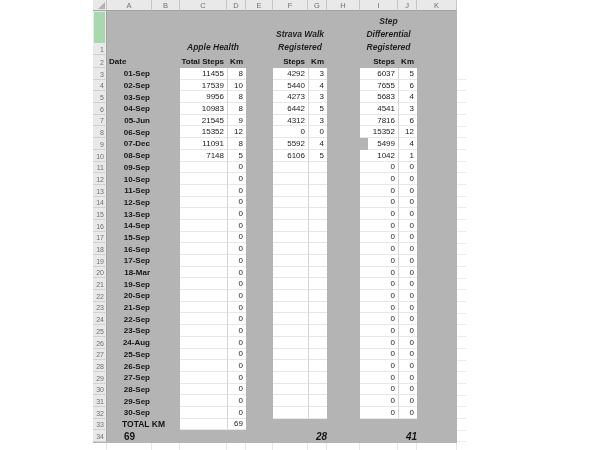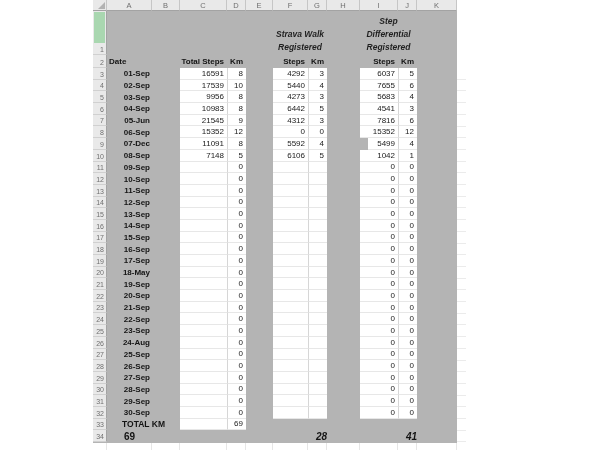--- a/index.html
+++ b/index.html
@@ -76,20 +76,23 @@
 </style>
 </head>
 <body>
 
 <div id="grid">
 
   <div class="colhead corner" style="grid-column:1;grid-row:1;">
     <span class="tri"></span>
   </div>
 
+  <div class="group-title" style="grid-column:4/6;grid-row:2;">
+      <div>Apple Health</div>
+    </div>
   <div class="group-title" style="grid-column:7/9;grid-row:2;">
       <div>Strava Walk</div>
       <div>Registered</div>
     </div>
   <div class="group-title" style="grid-column:10/12;grid-row:2;">
       <div>Step</div>
       <div>Differential</div>
       <div>Registered</div>
     </div>
 
@@ -216,21 +219,21 @@
     <div class="rowhead" style="grid-area: 33 / 1;">
       <span class="num">32</span>
     </div>
     <div class="rowhead" style="grid-area: 34 / 1;">
       <span class="num">33</span>
     </div>
     <div class="rowhead" style="grid-area: 35 / 1;">
       <span class="num">34</span>
     </div>
     <div class="date-cell" style="grid-area: 4 / 2;">01-Sep</div>
-    <div class="wcell" style="grid-area: 4 / 4;">16591</div>
+    <div class="wcell" style="grid-area: 4 / 4;">11455</div>
     <div class="wcell divider" style="grid-area: 4 / 5;">8</div>
     <div class="wcell" style="grid-area: 4 / 7;">4292</div>
     <div class="wcell divider" style="grid-area: 4 / 8;">3</div>
     <div class="wcell" style="grid-area: 4 / 10;">6037</div>
     <div class="wcell divider" style="grid-area: 4 / 11;">5</div>
     <div class="date-cell" style="grid-area: 5 / 2;">02-Sep</div>
     <div class="wcell" style="grid-area: 5 / 4;">17539</div>
     <div class="wcell divider" style="grid-area: 5 / 5;">10</div>
     <div class="wcell" style="grid-area: 5 / 7;">5440</div>
     <div class="wcell divider" style="grid-area: 5 / 8;">4</div>
@@ -334,21 +337,21 @@
     <div class="wcell divider" style="grid-area: 19 / 8;"></div>
     <div class="wcell" style="grid-area: 19 / 10;">0</div>
     <div class="wcell divider" style="grid-area: 19 / 11;">0</div>
     <div class="date-cell" style="grid-area: 20 / 2;">17-Sep</div>
     <div class="wcell" style="grid-area: 20 / 4;"></div>
     <div class="wcell divider" style="grid-area: 20 / 5;">0</div>
     <div class="wcell" style="grid-area: 20 / 7;"></div>
     <div class="wcell divider" style="grid-area: 20 / 8;"></div>
     <div class="wcell" style="grid-area: 20 / 10;">0</div>
     <div class="wcell divider" style="grid-area: 20 / 11;">0</div>
-    <div class="date-cell" style="grid-area: 21 / 2;">18-May</div>
+    <div class="date-cell" style="grid-area: 21 / 2;">18-Mar</div>
     <div class="wcell" style="grid-area: 21 / 4;"></div>
     <div class="wcell divider" style="grid-area: 21 / 5;">0</div>
     <div class="wcell" style="grid-area: 21 / 7;"></div>
     <div class="wcell divider" style="grid-area: 21 / 8;"></div>
     <div class="wcell" style="grid-area: 21 / 10;">0</div>
     <div class="wcell divider" style="grid-area: 21 / 11;">0</div>
     <div class="date-cell" style="grid-area: 22 / 2;">19-Sep</div>
     <div class="wcell" style="grid-area: 22 / 4;"></div>
     <div class="wcell divider" style="grid-area: 22 / 5;">0</div>
     <div class="wcell" style="grid-area: 22 / 7;"></div>

